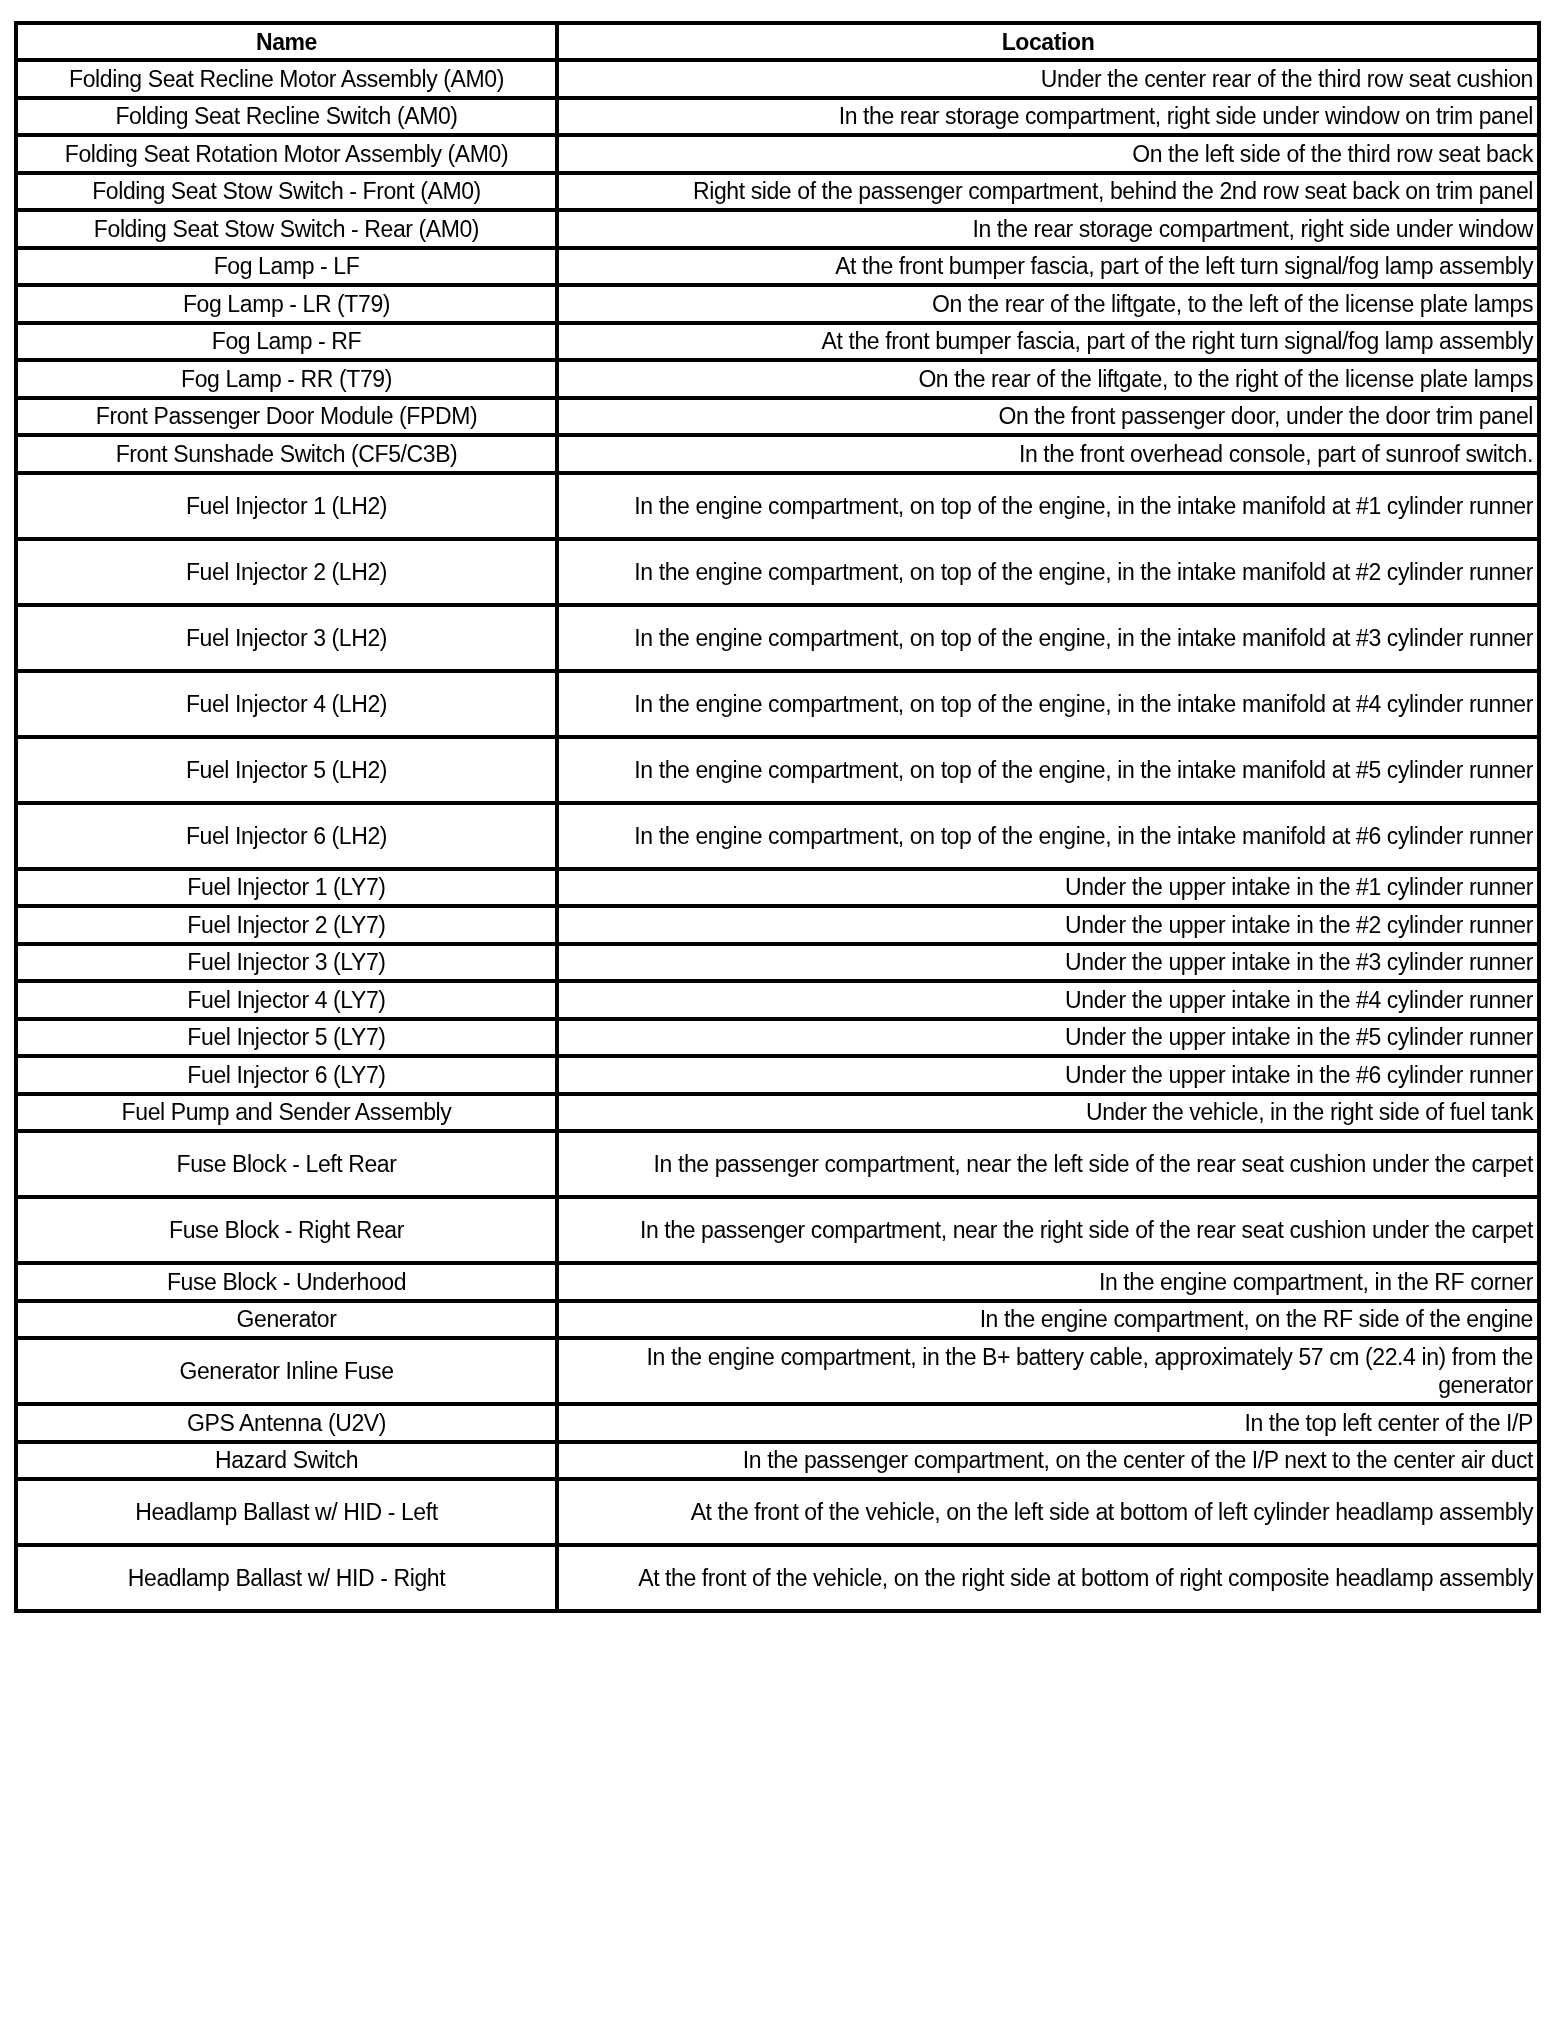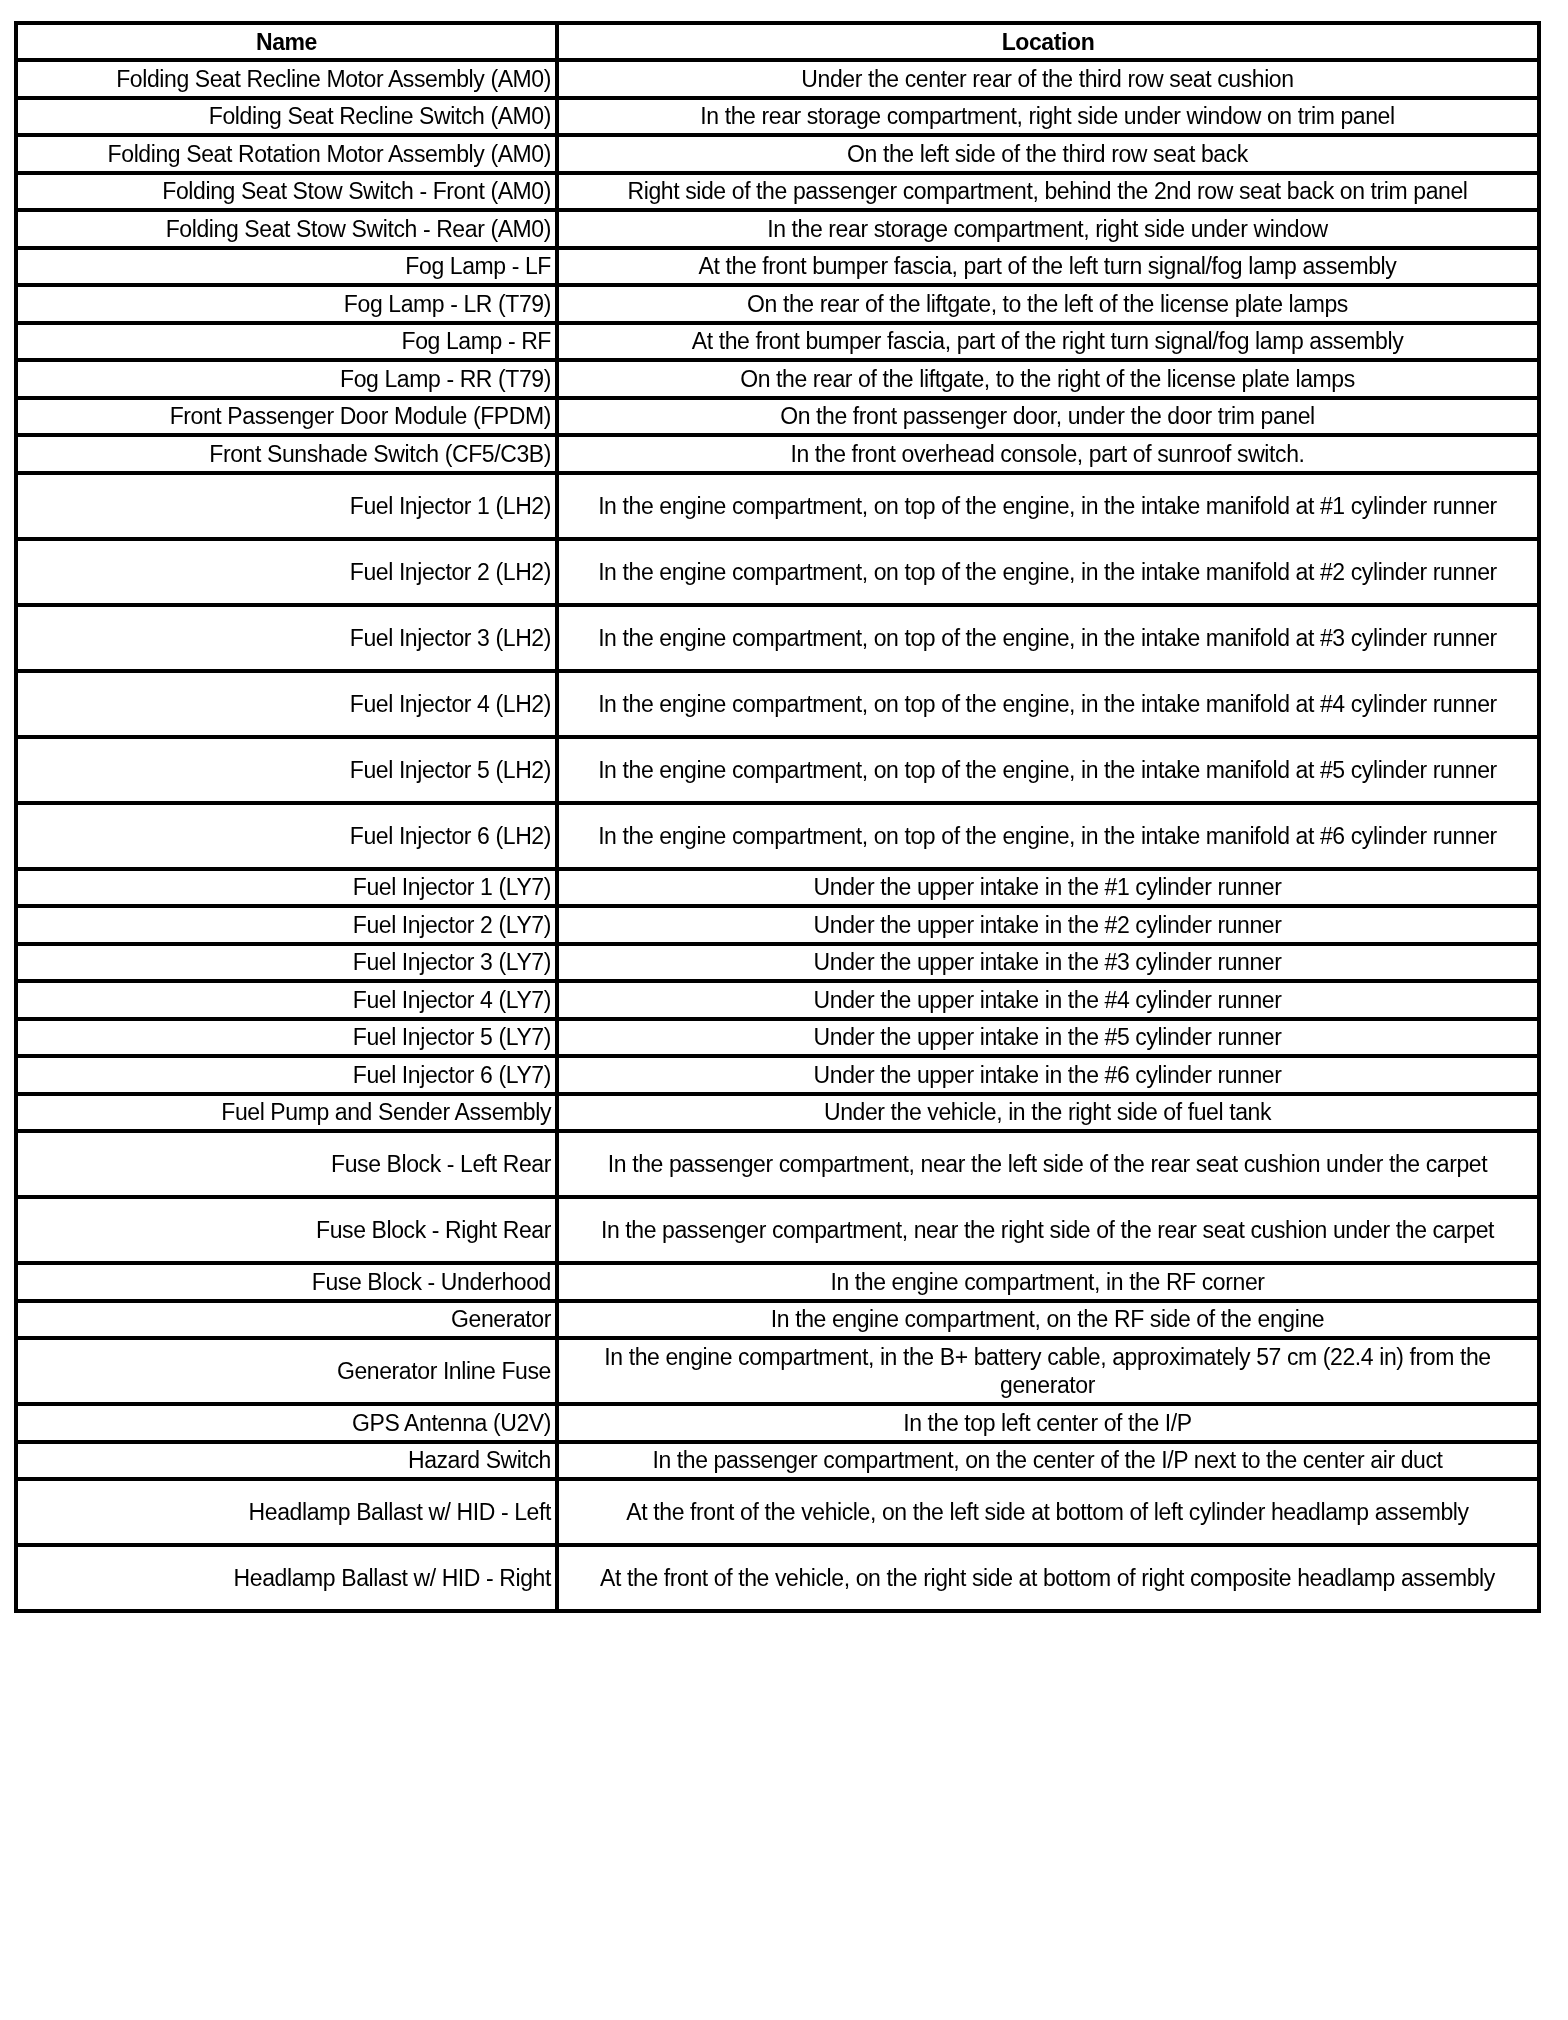--- a/index.html
+++ b/index.html
@@ -22,22 +22,22 @@
     border: 4px solid #000;
     padding: 0 4px;
     line-height: 28px;
     vertical-align: middle;
   }
   .doc-table th {
     font-weight: bold;
     text-align: center;
     height: 33px;
   }
-  .doc-table td.name { text-align: right; }
-  .doc-table td.loc { text-align: center; padding-left: 3px; }
+  .doc-table td.name { text-align: center; }
+  .doc-table td.loc { text-align: right; padding-left: 3px; }
   .doc-table tr.r1 td { height: 33.5px; }
   .doc-table tr.r2 td { height: 62px; line-height: 28px; }
 </style>
 </head>
 <body>
 
 <table class="doc-table">
   <colgroup>
     <col class="c-name">
     <col class="c-loc">

